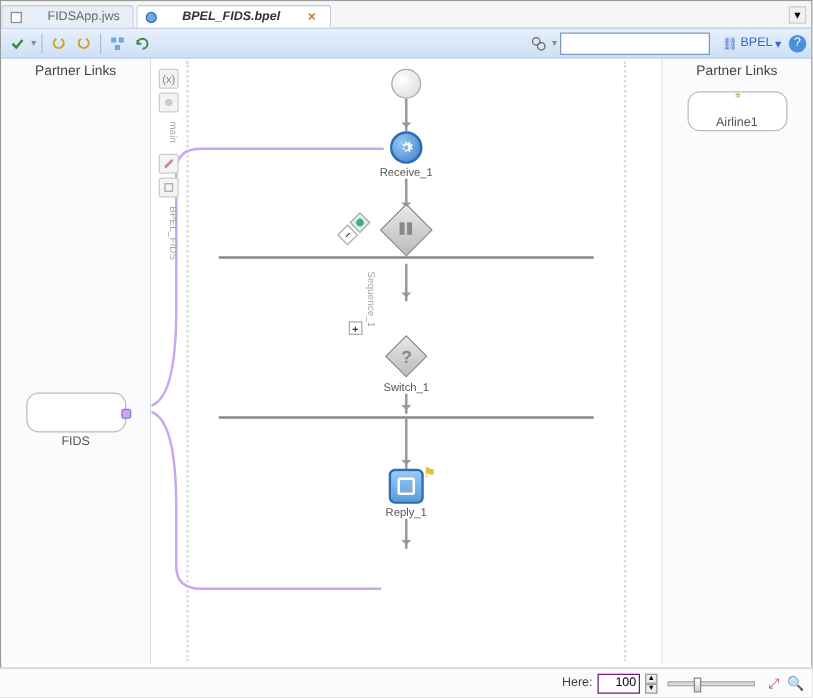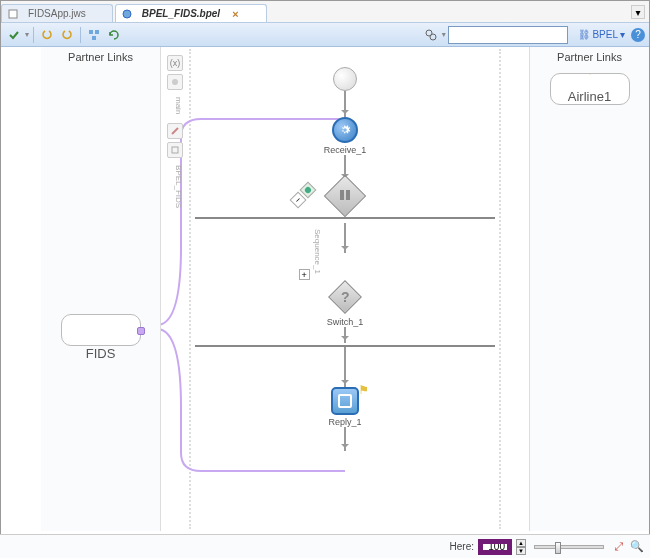--- a/index.html
+++ b/index.html
@@ -1,53 +1,53 @@
 <!DOCTYPE html>
 <html><head>
 <meta charset="utf-8">
 <style>
   * { box-sizing: border-box; margin: 0; padding: 0; }
   body { font-family: Tahoma, Arial, sans-serif; font-size: 10px; background: #fff; width: 650px; height: 558px; overflow: hidden; border: 1px solid #999; }
   
   .tabs { display: flex; background: #f5f5f5; border-bottom: 1px solid #b8cce4; height: 22px; align-items: flex-end; position: relative; }
-  .tab { padding: 3px 26px 3px 6px; border: 1px solid #b8cce4; border-bottom: none; margin-right: 2px; background: #e8eef7; color: #666; font-size: 10px; display: flex; align-items: flex-end; gap: 10px; cursor: pointer; border-radius: 3px 3px 0 0; }
+  .tab { padding: 3px 10px 3px 6px; border: 1px solid #b8cce4; border-bottom: none; margin-right: 2px; background: #e8eef7; color: #666; font-size: 10px; display: flex; align-items: flex-end; gap: 20px; cursor: pointer; border-radius: 3px 3px 0 0; }
   .tab.active { background: #fff; font-weight: bold; font-style: italic; color: #333; }
   .tab-icon { width: 10px; height: 10px; display: inline-block; }
   .tab-close { width: 10px; height: 10px; color: #c08030; font-size: 11px; line-height: 10px; text-align: center; cursor: pointer; }
   .dropdown-arrow { position: absolute; right: 4px; top: 4px; width: 14px; height: 14px; border: 1px solid #ccc; background: #f0f0f0; display: flex; align-items: center; justify-content: center; cursor: pointer; }
 
   .toolbar { display: flex; align-items: center; padding: 2px 4px; background: linear-gradient(#e8f0fb, #cde0f5); height: 24px; border-bottom: 1px solid #a8c0e0; gap: 2px; }
   .tb-btn { width: 18px; height: 18px; display: flex; align-items: center; justify-content: center; cursor: pointer; border-radius: 2px; }
   .tb-sep { width: 1px; height: 16px; background: #a8c0e0; margin: 0 2px; }
   .tb-spacer { flex: 1; }
   .search-box { width: 120px; height: 18px; border: 1px solid #7a9ac0; background: #fff; display: flex; align-items: center; padding: 0 2px; }
   .search-input { border: none; outline: none; width: 100%; font-size: 10px; }
   .bpel-label { color: #3568c5; font-size: 10px; display: flex; align-items: center; gap: 2px; margin-left: 8px; }
   .help-icon { width: 14px; height: 14px; border-radius: 50%; background: #4a90d9; color: #fff; font-size: 10px; display: flex; align-items: center; justify-content: center; margin-left: 4px; cursor: pointer; }
 
-  .main { display: flex; height: 484px; padding-left: 40px; }
+  .main { display: flex; height: 484px; }
   .partner-col { width: 120px; background: #fafbfc; display: flex; flex-direction: column; align-items: center; }
   .partner-col.left { border-right: 1px solid #ddd; }
   .partner-col.right { border-left: 1px solid #ddd; }
   .partner-title { font-size: 11px; color: #444; padding: 4px 0 6px; font-weight: normal; }
   .partner-box { width: 80px; height: 32px; border: 1px solid #bbb; border-radius: 10px; background: #fff; display: flex; flex-direction: column; align-items: center; justify-content: center; margin: 4px 0; cursor: pointer; position: relative; }
   .partner-box.left-link { margin-top: 245px; gap: 32px; }
   .gear-svg { width: 16px; height: 16px; }
-  .partner-name { font-size: 13px; color: #555; margin-top: 14px; }
+  .partner-name { font-size: 10px; color: #555; margin-top: 14px; }
   .link-port { position: absolute; width: 8px; height: 8px; background: #c8a8f0; border: 1px solid #9878d0; border-radius: 2px; }
   .link-port.right-side { right: -5px; top: 12px; }
 
   .canvas { flex: 1; background: #fff; position: relative; overflow: hidden; }
   .scope-outline { position: absolute; left: 28px; right: 28px; top: 2px; bottom: 2px; border-left: 2px dotted #ddd; border-right: 2px dotted #ddd; }
   
   .vtoolbar { position: absolute; left: 6px; top: 8px; width: 16px; display: flex; flex-direction: column; gap: 3px; }
   .vtb-item { width: 16px; height: 16px; border: 1px solid #ccc; background: #f4f4f4; border-radius: 2px; cursor: pointer; display: flex; align-items: center; justify-content: center; color: #888; font-size: 9px; }
   .vtb-label { writing-mode: vertical-rl; font-size: 8px; color: #aaa; margin-top: 4px; cursor: pointer; }
 
-  .flow { position: absolute; top: 20px; left: 0; right: 0; display: flex; flex-direction: column; align-items: center; }
+  .flow { position: absolute; top: 8px; left: 0; right: 0; display: flex; flex-direction: column; align-items: center; }
   .start-circle { width: 24px; height: 24px; border-radius: 50%; background: radial-gradient(circle at 35% 35%, #fff, #d8d8d8); border: 1px solid #aaa; }
   .arrow-down { width: 2px; height: 26px; background: #999; position: relative; }
   .arrow-down::after { content: ''; position: absolute; bottom: -1px; left: -3px; border: 4px solid transparent; border-top-color: #999; }
   
   .receive-node { width: 26px; height: 26px; border-radius: 50%; background: radial-gradient(circle at 35% 35%, #9bc8f5, #3a7fc5); border: 2px solid #2a6db5; display: flex; align-items: center; justify-content: center; position: relative; }
   .small-gear { width: 14px; height: 14px; }
   .node-label { font-size: 9px; color: #555; margin-top: 2px; }
 
   .switch-node { width: 30px; height: 30px; background: linear-gradient(135deg, #e8e8e8, #bbb); border: 1px solid #888; transform: rotate(45deg); display: flex; align-items: center; justify-content: center; position: relative; }
   .switch-inner { transform: rotate(-45deg); font-size: 10px; color: #666; }
@@ -64,21 +64,21 @@
   .mini-switch-inner { transform: rotate(-45deg); color: #888; font-weight: bold; font-size: 14px; }
 
   .reply-node { width: 28px; height: 28px; background: linear-gradient(#9bc8f5, #5a9fd5); border: 2px solid #2a6db5; border-radius: 5px; display: flex; align-items: center; justify-content: center; position: relative; }
   .reply-flag { position: absolute; right: -12px; top: -6px; color: #e6c040; font-size: 12px; }
   .reply-inner { width: 14px; height: 14px; border: 2px solid #fff; border-radius: 2px; }
 
   .links-svg { position: absolute; inset: 0; pointer-events: none; }
 
   .footer { display: flex; align-items: center; justify-content: flex-end; padding: 3px 6px; background: #fafbfc; border-top: 1px solid #ccc; position: absolute; bottom: 0; left: 0; right: 0; height: 24px; gap: 4px; }
   .zoom-label { font-size: 10px; color: #444; }
-  .zoom-input { width: 34px; height: 16px; border: 5px solid #701a75; font-size: 10px; text-align: right; padding-right: 2px; }
+  .zoom-input { width: 34px; height: 16px; border: 1px solid #701a75; font-size: 10px; text-align: right; padding-right: 2px; }
   .spinner { display: flex; flex-direction: column; }
   .spinner-btn { width: 10px; height: 8px; border: 1px solid #999; background: #eee; font-size: 6px; display: flex; align-items: center; justify-content: center; cursor: pointer; }
   .slider-track { width: 70px; height: 4px; background: #ddd; border: 1px solid #aaa; position: relative; margin: 0 4px; }
   .slider-thumb { position: absolute; top: -4px; left: 20px; width: 6px; height: 12px; background: linear-gradient(#fff,#ccc); border: 1px solid #888; cursor: pointer; }
   .zoom-icon { width: 14px; height: 14px; display: flex; align-items: center; justify-content: center; cursor: pointer; font-size: 11px; }
 </style>
 </head>
 <body>
 
 <div class="tabs">

